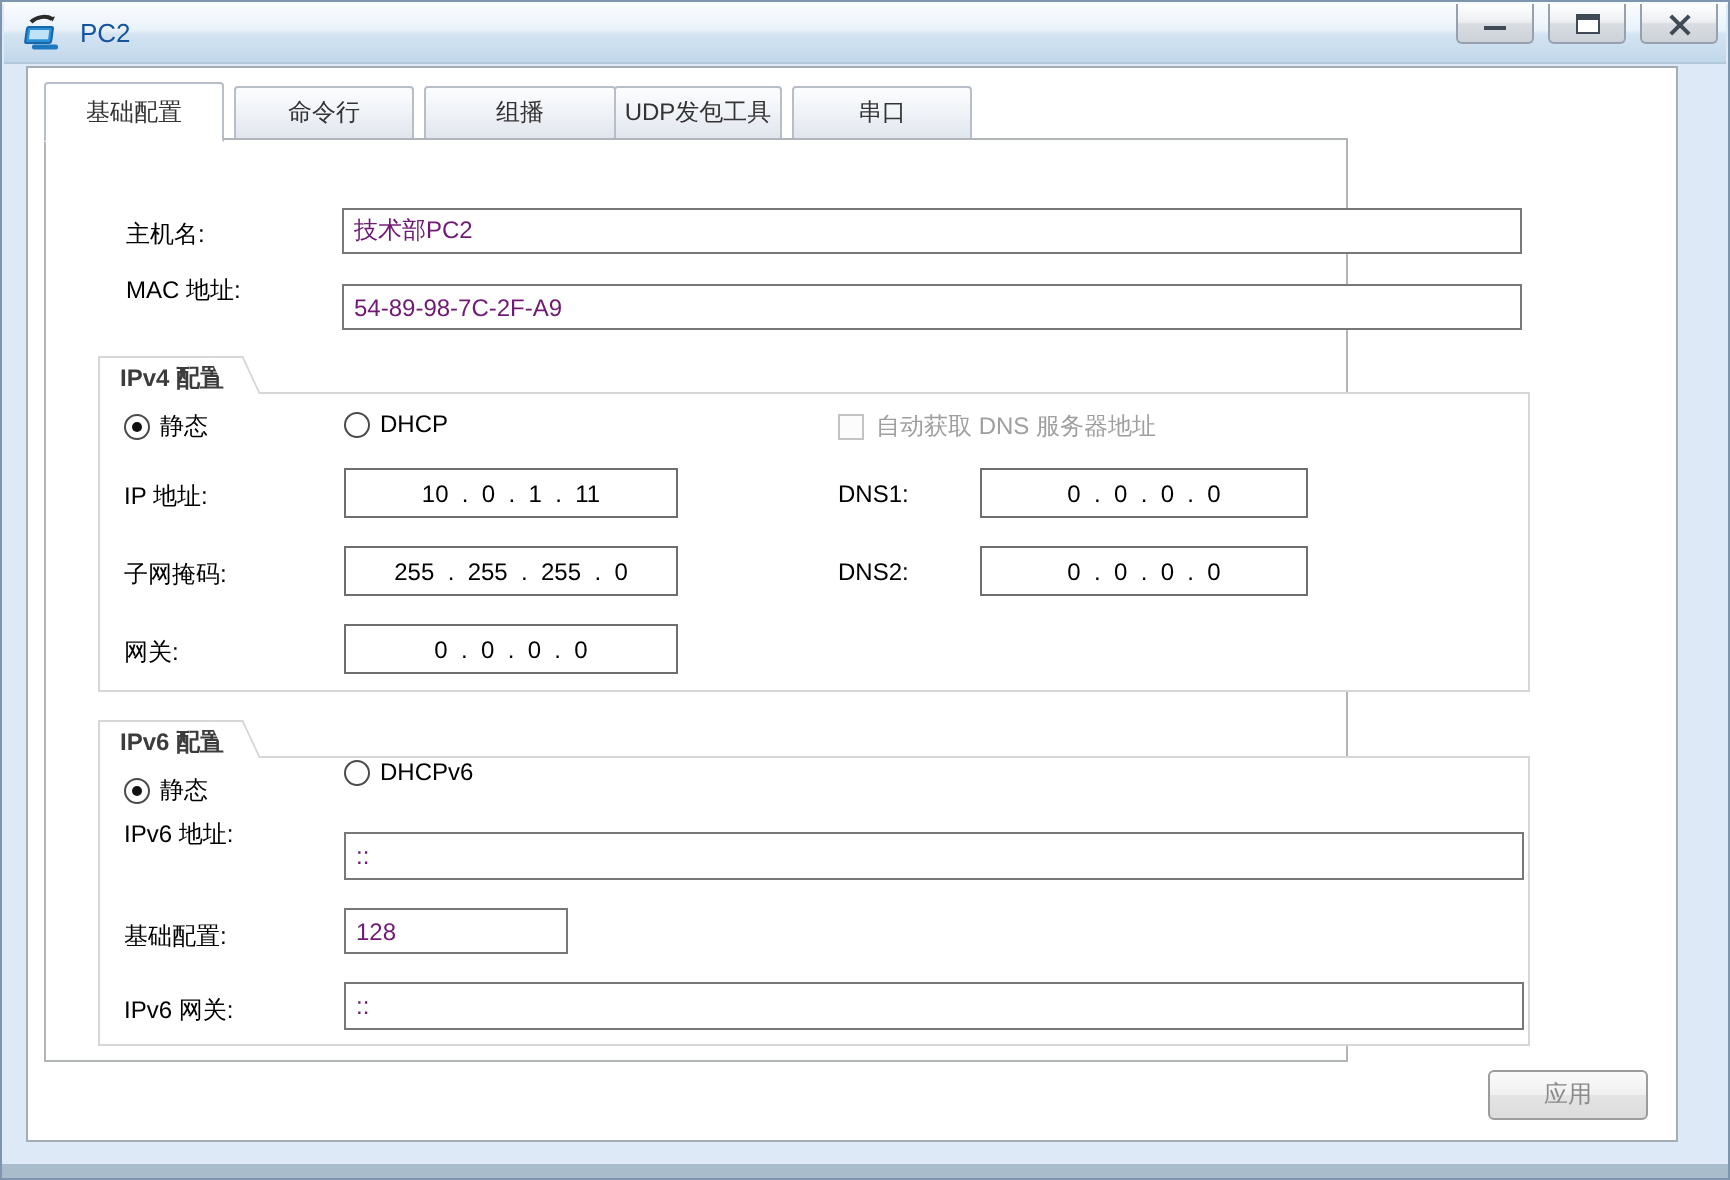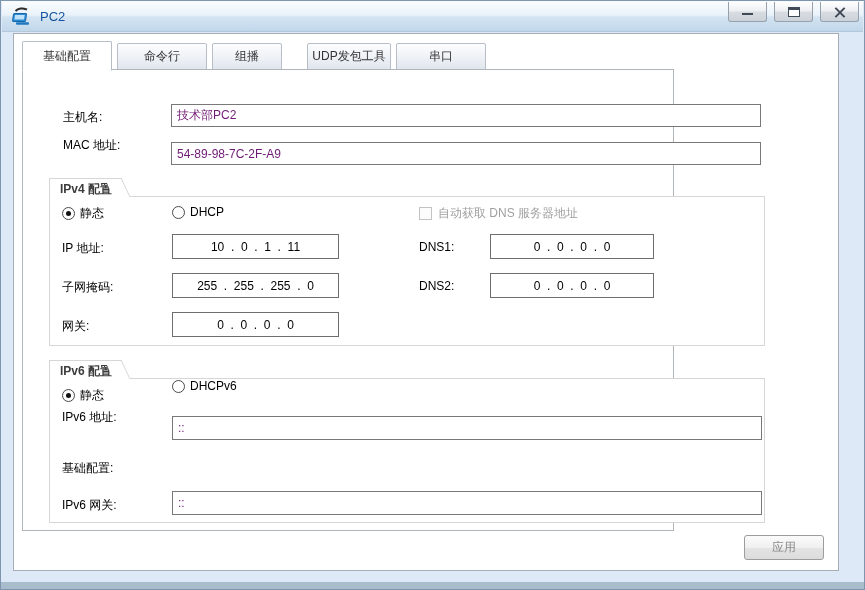--- a/index.html
+++ b/index.html
@@ -53,21 +53,21 @@
     background:linear-gradient(to bottom,#fcfdfe 0%,#eef1f6 55%,#e0e6ee 100%);
     border:1px solid #b7bec8; border-radius:2px 2px 0 0;
     font-size:12px; color:#333; text-align:center; line-height:25px;
   }
   .tab.active {
     top:0; height:30px; background:#fff; border-bottom:1px solid #fff;
     line-height:28px; z-index:3;
   }
   .tab1 { left:0;   width:90px; }
   .tab2 { left:95px;  width:90px; }
-  .tab3 { left:190px; width:70px; }
+  .tab3 { left:190px; width:96px; }
   .tab4 { left:285px; width:84px; }
   .tab5 { left:374px; width:90px; }
 
   
   .pane {
     position:absolute; left:8px; top:35px; width:652px; height:462px;
     background:#fff; border:1px solid #b0b5ba; z-index:1;
   }
 
   .flabel { position:absolute; font-size:12px; color:#000; white-space:nowrap; }
@@ -208,20 +208,21 @@
         </div>
         <div class="radio-item" style="left:122px; top:0;">
           <span class="radio"></span>
           <span class="radio-label">DHCPv6</span>
         </div>
 
         <span class="flabel" style="left:12px; top:30px;text-align:right;">IPv6 地址:</span>
         <input class="txt-input" style="left: 122px; top: 37px; width: 590px; height: 24px;" value="::">
 
         <span class="flabel" style="left:12px; top:81px;">基础配置:</span>
+        <input class="txt-input" style="left: 122px; top: 75px; width: 112px;" value="128">
 
         <span class="flabel" style="left:12px; top:118px;">IPv6 网关:</span>
         <input class="txt-input" style="left: 122px; top: 112px; width: 590px; height: 24px;" value="::">
       </div>
 
     </div>
 
     <button class="apply-btn">应用</button>
   </div>
 </div>

